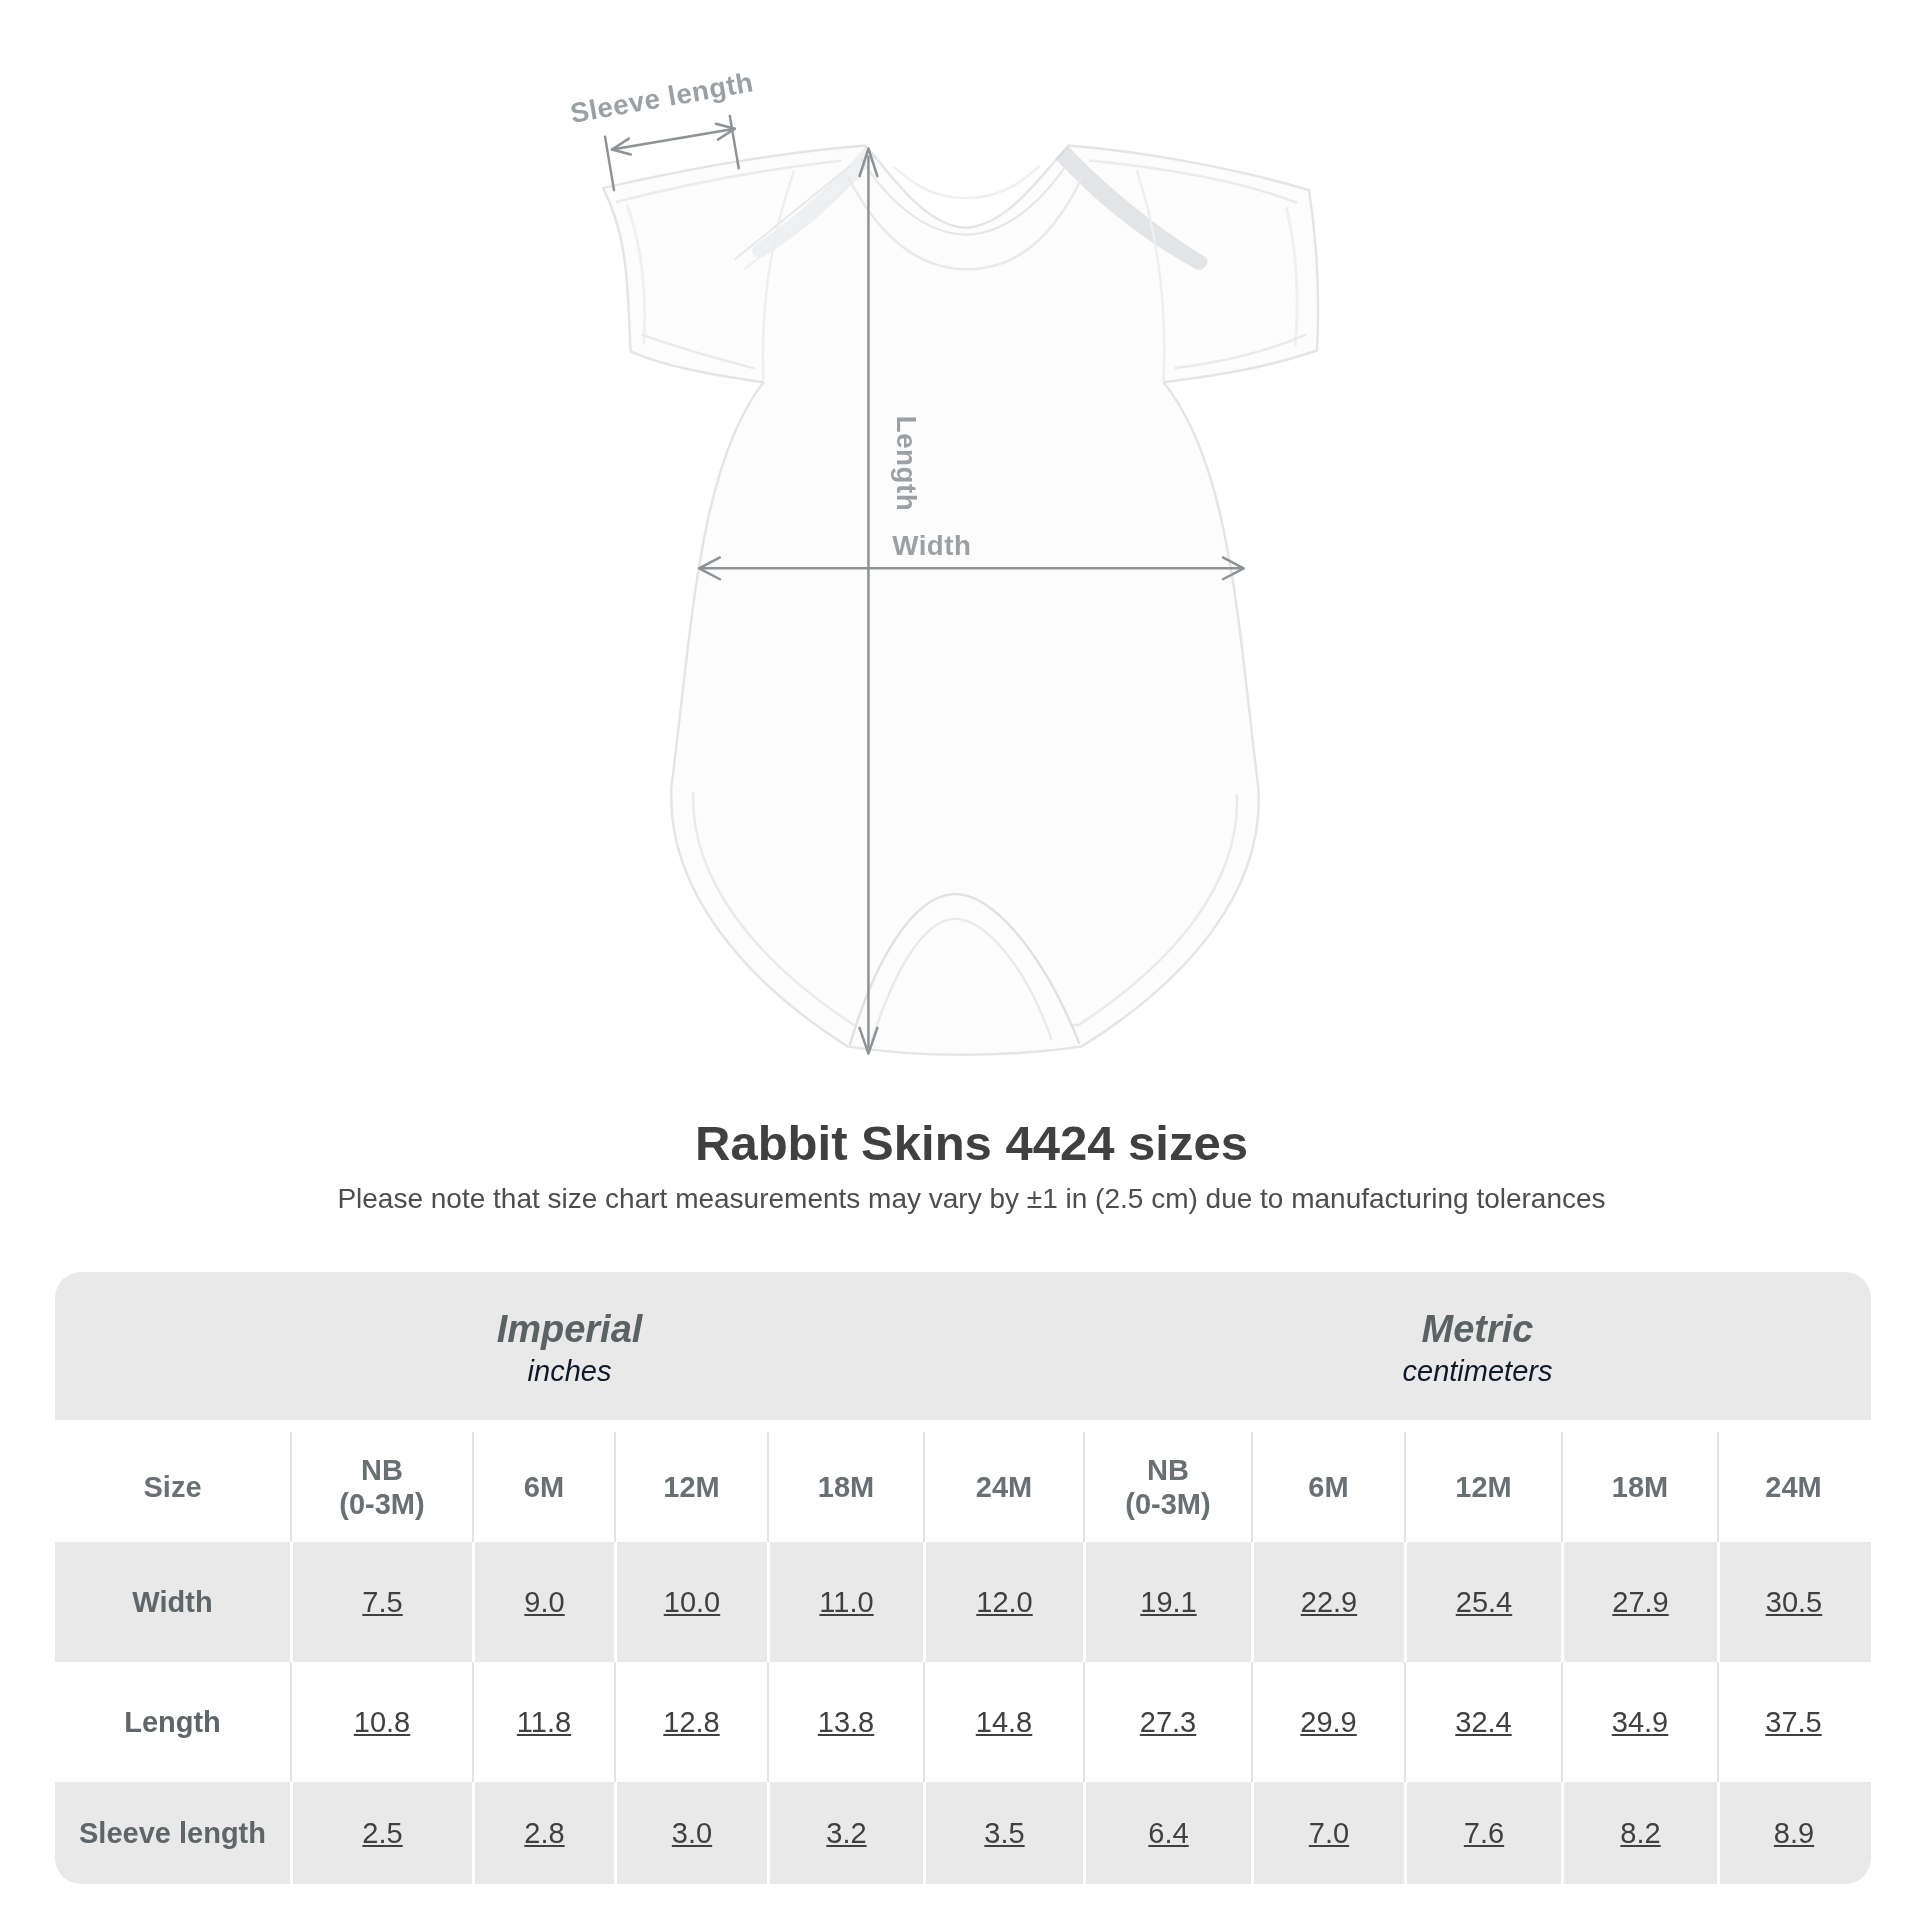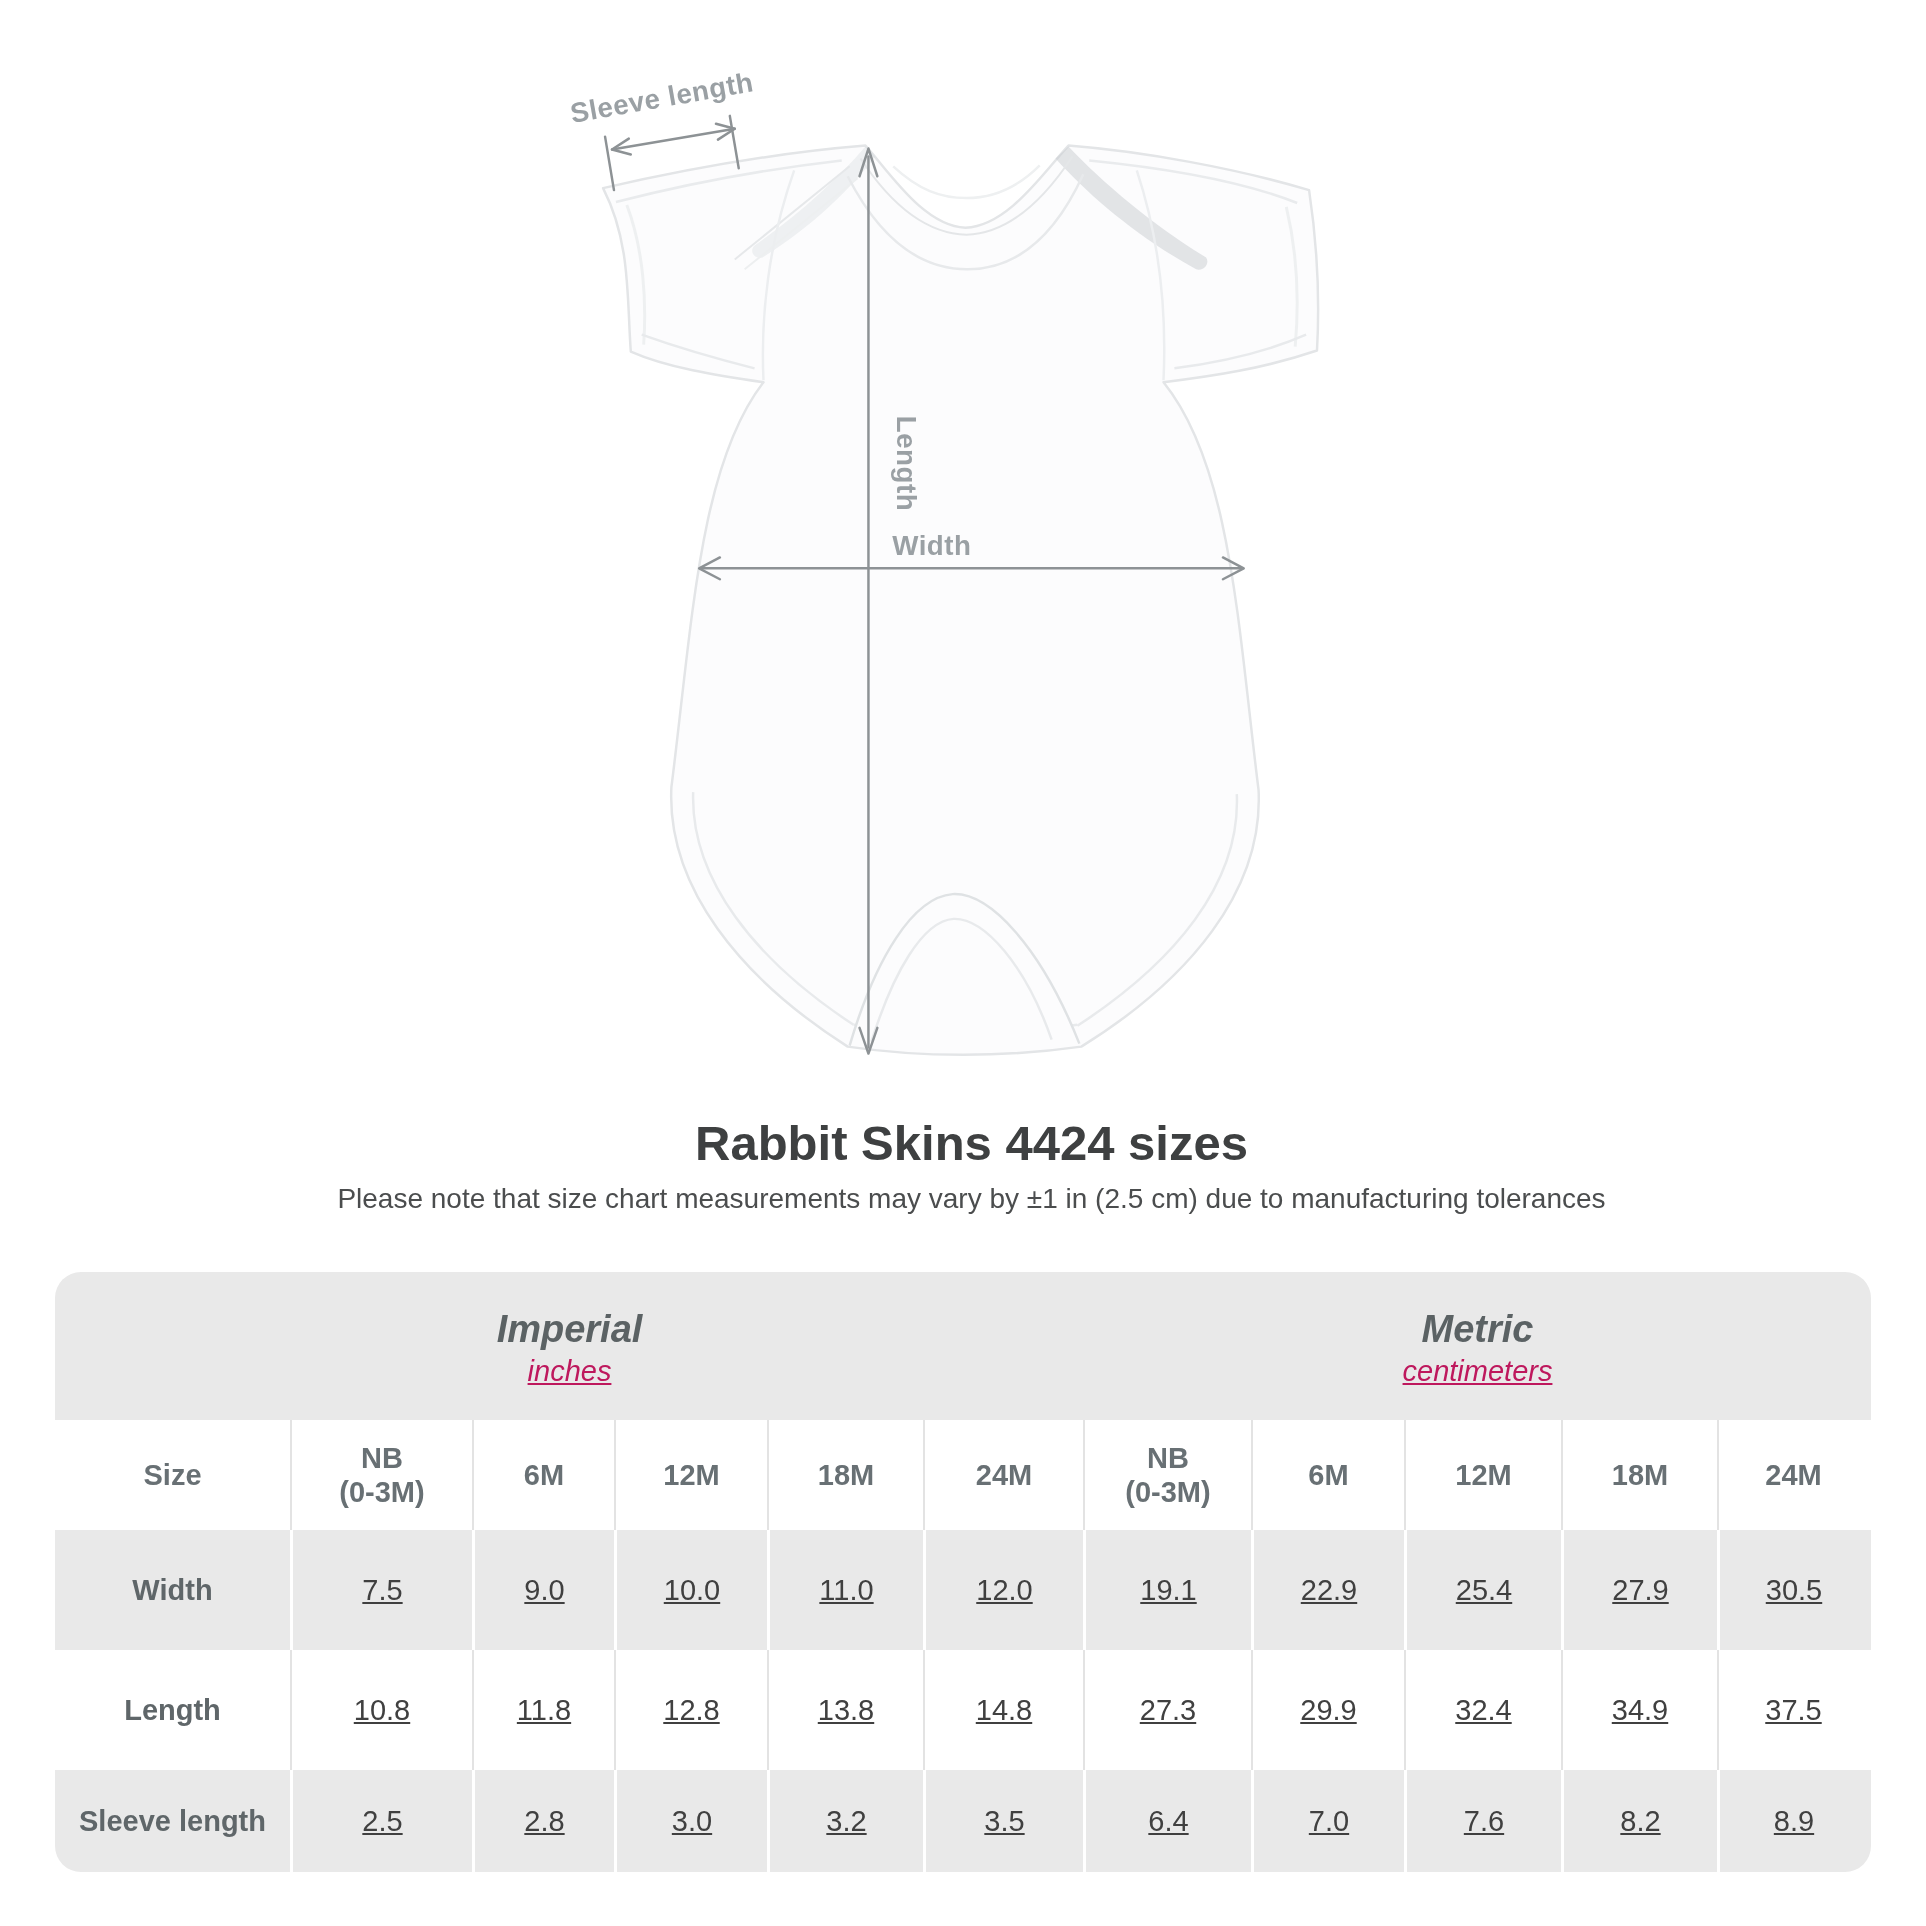--- a/index.html
+++ b/index.html
@@ -16,28 +16,28 @@
   .caption h1{margin:0;font-size:49px;line-height:53px;font-weight:bold;color:#3e4041;}
   .caption p{margin:12px 0 0 0;font-size:28px;line-height:34px;color:#4b4d4e;}
   
   .sizetable{
     position:absolute;left:55px;top:1272px;width:1816px;
     border-radius:26px;overflow:hidden;
   }
   .band{height:148px;display:grid;grid-template-columns:1029px 787px;background:#e9e9e9;}
   .band .group{display:flex;flex-direction:column;align-items:center;justify-content:center;gap:4px;padding-top:4px;}
   .band .g-label{font-size:38px;font-weight:bold;font-style:italic;color:#5b6264;}
-  .band .g-sub{font-size:29px;font-style:italic;color:#be185d;text-decoration:underline;}
+  .band .g-sub{font-size:29px;font-style:italic;color:#0f172a;}
   .trow{display:grid;grid-template-columns:235px 182px 142px 153px 156px 160px 168px 153px 157px 156px 151px;}
   .trow .cell{display:flex;flex-direction:column;align-items:center;justify-content:center;text-align:center;}
   .row-white{background:#ffffff;}
   .row-white .cell + .cell{border-left:2px solid #e3e3e3;}
   .row-gray{background:#e9e9e9;}
   .row-gray .cell + .cell{border-left:3px solid #ffffff;}
-  .header-row{height:110px;}
+  .header-row{height:110px;margin-top:12px;}
   .header-row .cell{font-size:29px;font-weight:bold;color:#687074;line-height:34px;}
   .data-row{height:120px;}
   .row-last{height:102px;}
   .row-label{font-size:29px;font-weight:bold;color:#5f6669;}
   .value{font-size:29px;font-weight:400;color:#404040;text-decoration:underline;}
   .h2:empty{display:none;}
 </style>
 </head>
 <body>
 

